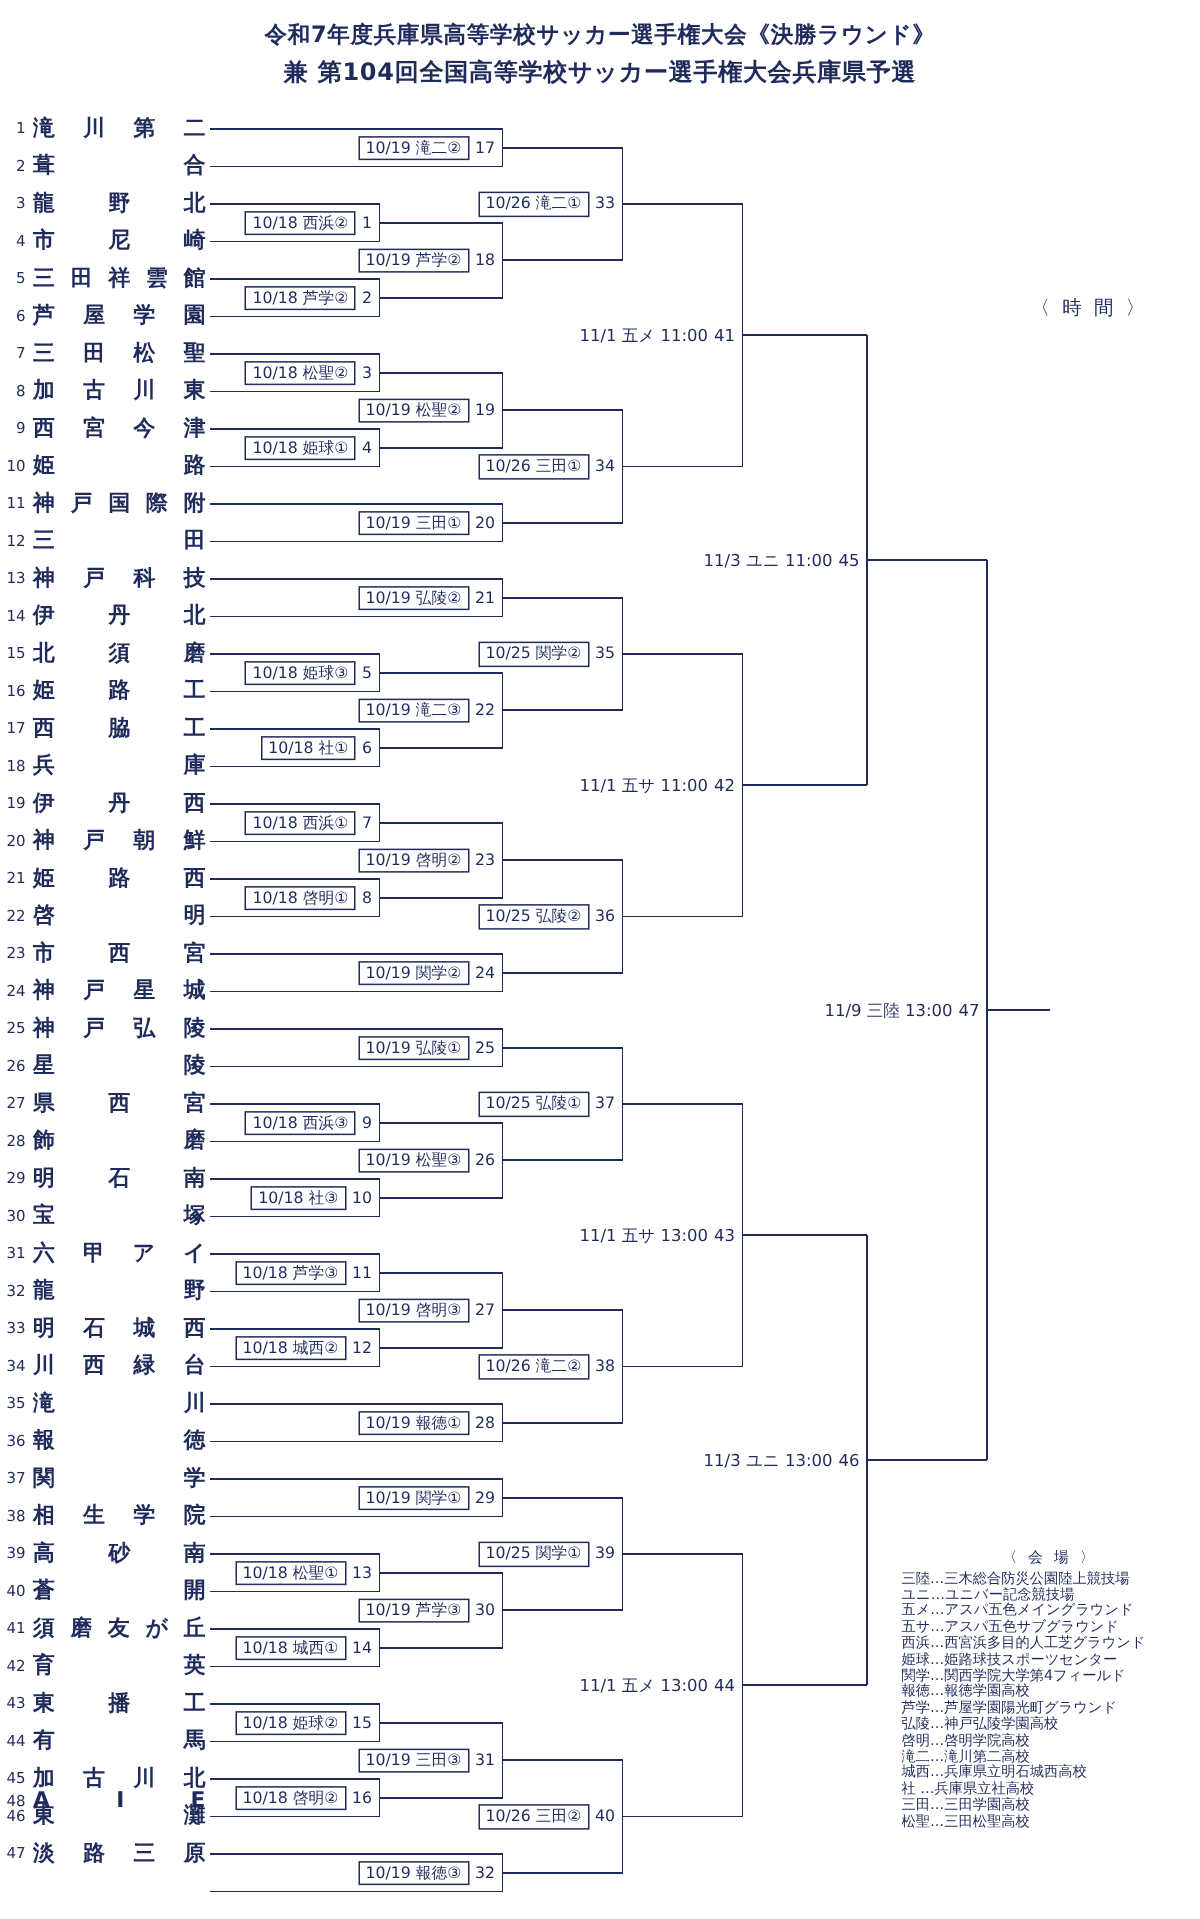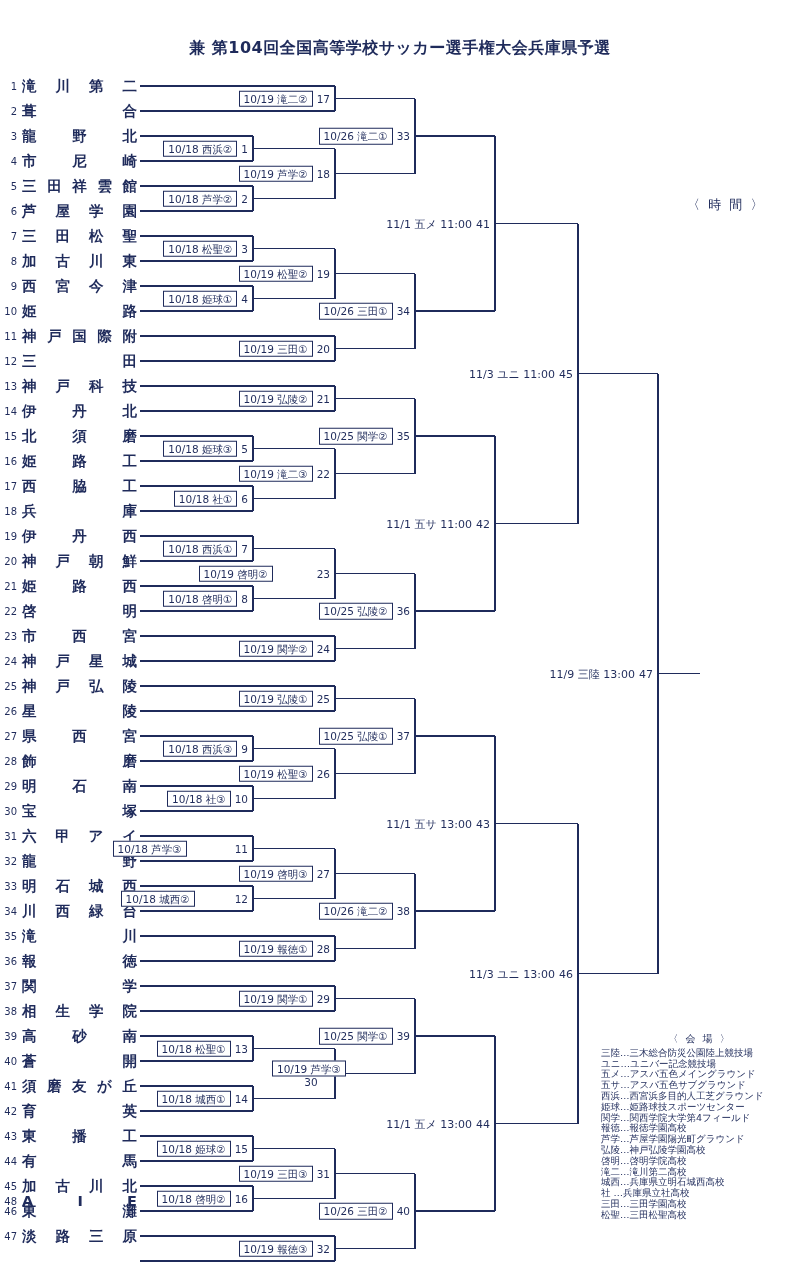--- a/index.html
+++ b/index.html
@@ -25,20 +25,21 @@
   .time-title{font-size:13px;letter-spacing:2px;margin-bottom:14px;}
   .time-item{margin-bottom:17px;}
   .legend-venue{position:absolute;left:601px;top:1034px;width:198px;
                 font-size:9.5px;line-height:10.8px;}
   .venue-title{text-align:center;font-size:10px;letter-spacing:2px;margin-bottom:3px;}
 </style>
 </head>
 <body>
 
 <div class="page" id="page">
+  <div class="title">令和7年度兵庫県高等学校サッカー選手権大会《決勝ラウンド》</div>
   <div class="subtitle">兼 第104回全国高等学校サッカー選手権大会兵庫県予選</div>
 
   <svg id="bracket-svg" class="lines" width="800" height="1279">
       <path d="M140 86H335M140 111H335M140 136H253M140 161H253M140 186H253M140 211H253M140 236H253M140 261H253M140 286H253M140 311H253M140 336H335M140 361H335M140 386H335M140 411H335M140 436H253M140 461H253M140 486H253M140 511H253M140 536H253M140 561H253M140 586H253M140 611H253M140 636H335M140 661H335M140 686H335M140 711H335M140 736H253M140 761H253M140 786H253M140 811H253M140 836H253M140 861H253M140 886H253M140 911H253M140 936H335M140 961H335M140 986H335M140 1011H335M140 1036H253M140 1061H253M140 1086H253M140 1111H253M140 1136H253M140 1161H253M140 1186H253M140 1211H253M140 1236H335M140 1261H335M253 136V161M253 148.5H335M253 186V211M253 198.5H335M253 236V261M253 248.5H335M253 286V311M253 298.5H335M253 436V461M253 448.5H335M253 486V511M253 498.5H335M253 536V561M253 548.5H335M253 586V611M253 598.5H335M253 736V761M253 748.5H335M253 786V811M253 798.5H335M253 836V861M253 848.5H335M253 886V911M253 898.5H335M253 1036V1061M253 1048.5H335M253 1086V1111M253 1098.5H335M253 1136V1161M253 1148.5H335M253 1186V1211M253 1198.5H335M335 86V111M335 98.5H415M335 148.5V198.5M335 173.5H415M335 248.5V298.5M335 273.5H415M335 336V361M335 348.5H415M335 386V411M335 398.5H415M335 448.5V498.5M335 473.5H415M335 548.5V598.5M335 573.5H415M335 636V661M335 648.5H415M335 686V711M335 698.5H415M335 748.5V798.5M335 773.5H415M335 848.5V898.5M335 873.5H415M335 936V961M335 948.5H415M335 986V1011M335 998.5H415M335 1048.5V1098.5M335 1073.5H415M335 1148.5V1198.5M335 1173.5H415M335 1236V1261M335 1248.5H415M415 98.5V173.5M415 136H495M415 273.5V348.5M415 311H495M415 398.5V473.5M415 436H495M415 573.5V648.5M415 611H495M415 698.5V773.5M415 736H495M415 873.5V948.5M415 911H495M415 998.5V1073.5M415 1036H495M415 1173.5V1248.5M415 1211H495M495 136V311M495 223.5H578M495 436V611M495 523.5H578M495 736V911M495 823.5H578M495 1036V1211M495 1123.5H578M578 223.5V523.5M578 373.5H658M578 823.5V1123.5M578 973.5H658M658 373.5V973.5M658 673.5H700" fill="none" stroke="#1f2b5b" stroke-width="1.1" shape-rendering="crispEdges"></path>
     </svg>
 
   <div class="legend-time">
     <div class="time-title">〈 時 間 〉</div>
   </div>
 
@@ -485,25 +486,25 @@
       <span class="mnum">8</span>
     </div>
     <div class="match-label" style="right: 552px; top: 748.5px;">
       <span class="box">10/18 西浜③</span>
       <span class="mnum">9</span>
     </div>
     <div class="match-label" style="right: 552px; top: 798.5px;">
       <span class="box">10/18 社③</span>
       <span class="mnum">10</span>
     </div>
-    <div class="match-label" style="right: 552px; top: 848.5px; gap: 44px;">
+    <div class="match-label" style="right: 552px; top: 848.5px;">
       <span class="box">10/18 芦学③</span>
       <span class="mnum">11</span>
     </div>
-    <div class="match-label" style="right: 552px; top: 898.5px; gap: 36px;">
+    <div class="match-label" style="right: 552px; top: 898.5px;">
       <span class="box">10/18 城西②</span>
       <span class="mnum">12</span>
     </div>
     <div class="match-label" style="right: 552px; top: 1048.5px;">
       <span class="box">10/18 松聖①</span>
       <span class="mnum">13</span>
     </div>
     <div class="match-label" style="right: 552px; top: 1098.5px;">
       <span class="box">10/18 城西①</span>
       <span class="mnum">14</span>
@@ -533,21 +534,21 @@
       <span class="mnum">20</span>
     </div>
     <div class="match-label" style="right: 470px; top: 398.5px;">
       <span class="box">10/19 弘陵②</span>
       <span class="mnum">21</span>
     </div>
     <div class="match-label" style="right: 470px; top: 473.5px;">
       <span class="box">10/19 滝二③</span>
       <span class="mnum">22</span>
     </div>
-    <div class="match-label" style="right: 470px; top: 573.5px; gap: 40px;">
+    <div class="match-label" style="right: 470px; top: 573.5px;">
       <span class="box">10/19 啓明②</span>
       <span class="mnum">23</span>
     </div>
     <div class="match-label" style="right: 470px; top: 648.5px;">
       <span class="box">10/19 関学②</span>
       <span class="mnum">24</span>
     </div>
     <div class="match-label" style="right: 470px; top: 698.5px;">
       <span class="box">10/19 弘陵①</span>
       <span class="mnum">25</span>
@@ -561,21 +562,21 @@
       <span class="mnum">27</span>
     </div>
     <div class="match-label" style="right: 470px; top: 948.5px;">
       <span class="box">10/19 報徳①</span>
       <span class="mnum">28</span>
     </div>
     <div class="match-label" style="right: 470px; top: 998.5px;">
       <span class="box">10/19 関学①</span>
       <span class="mnum">29</span>
     </div>
-    <div class="match-label" style="right: 454px; top: 1073.5px; flex-direction: column;">
+    <div class="match-label" style="right: 470px; top: 1073.5px;">
       <span class="box">10/19 芦学③</span>
       <span class="mnum">30</span>
     </div>
     <div class="match-label" style="right: 470px; top: 1173.5px;">
       <span class="box">10/19 三田③</span>
       <span class="mnum">31</span>
     </div>
     <div class="match-label" style="right: 470px; top: 1248.5px;">
       <span class="box">10/19 報徳③</span>
       <span class="mnum">32</span>

